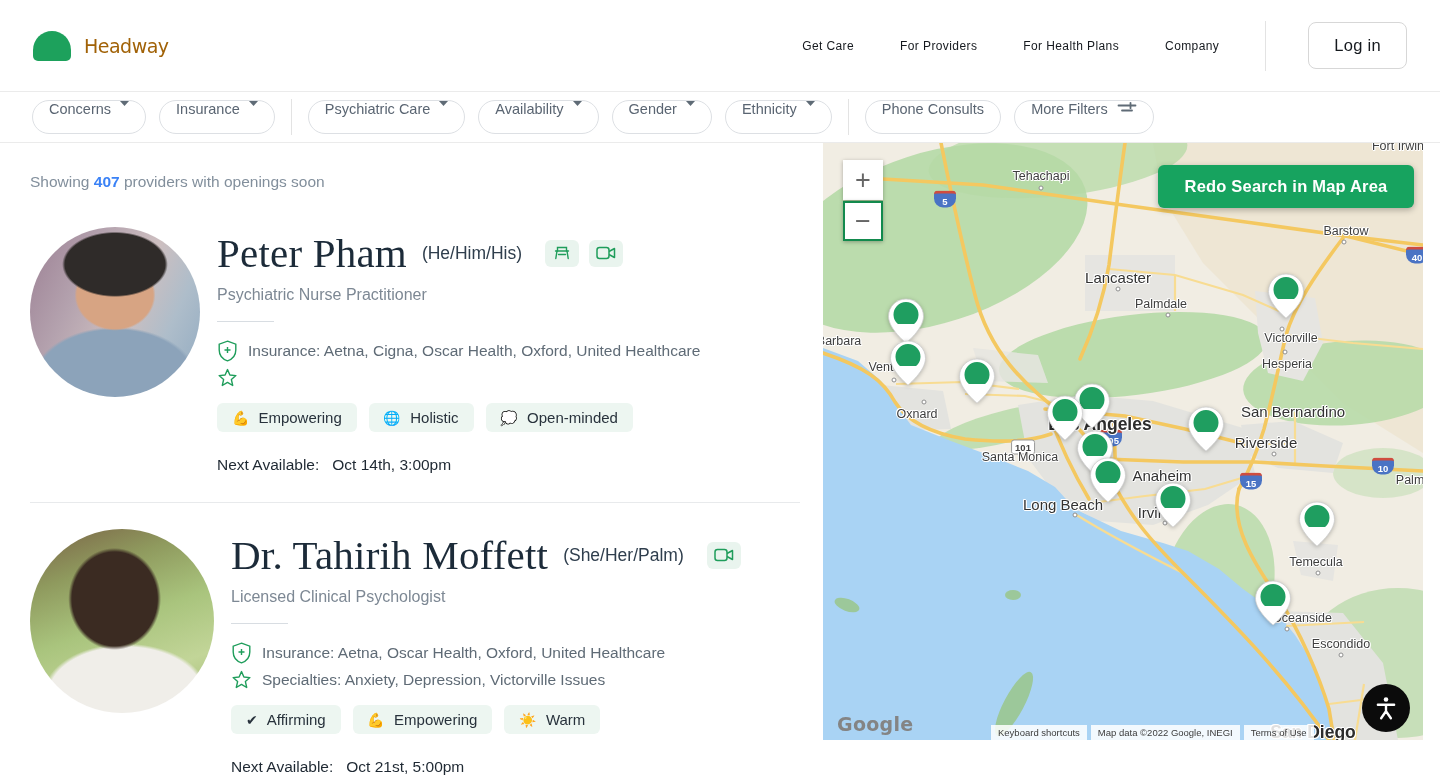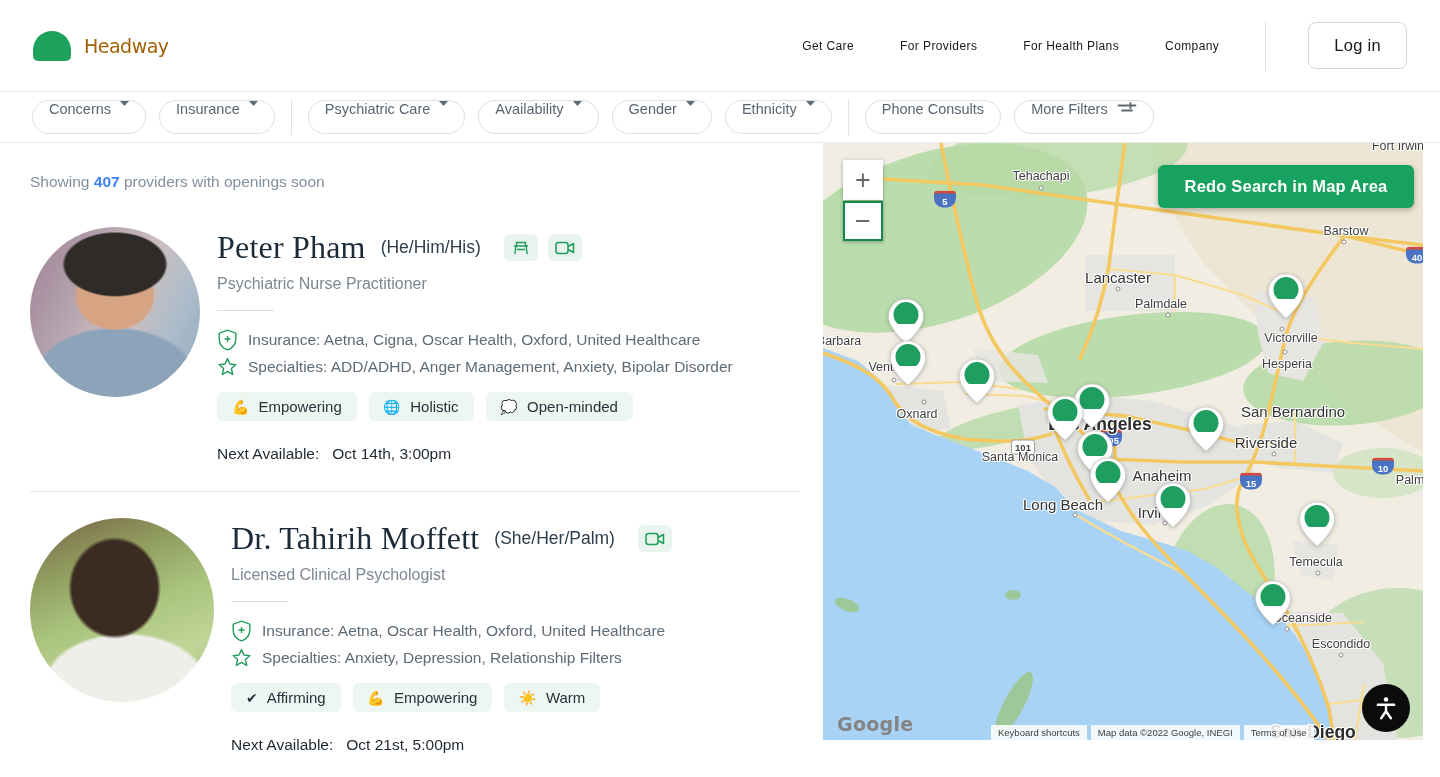--- a/index.html
+++ b/index.html
@@ -43,21 +43,21 @@
     radial-gradient(34% 30% at 50% 40%, #d7a483 0%, #d7a483 66%, rgba(215,164,131,0) 70%),
     radial-gradient(62% 40% at 50% 90%, #8ca3ba 0%, #8ca3ba 74%, rgba(140,163,186,0) 78%),
     linear-gradient(115deg,#9b7f93 0%,#b4a2ae 30%,#cdbfc0 55%,#aebdca 75%,#8fa9c0 100%);}
   .photo-p2{background:
     radial-gradient(40% 44% at 46% 38%, #3b2b22 0%, #3b2b22 58%, rgba(59,43,34,0) 63%),
     radial-gradient(26% 24% at 50% 36%, #b57e58 0%, #b57e58 64%, rgba(181,126,88,0) 68%),
     radial-gradient(58% 36% at 52% 90%, #f0eee9 0%, #f0eee9 72%, rgba(240,238,233,0) 77%),
     linear-gradient(160deg,#7a6246 0%,#8f9a5e 25%,#a9c47d 50%,#c2d598 75%,#9eb76e 100%);}
   .p-info{padding-top:2px;}
   .name-row{display:flex;align-items:center;gap:15px;}
-  .p-name{font-family:"Liberation Serif",serif;font-size:32px;color:#1c2b39;letter-spacing:.2px;}
+  .p-name{font-family:"Liberation Serif",serif;font-size:41px;color:#1c2b39;letter-spacing:.2px;}
   .p-pronouns{font-size:17.5px;color:#2f3e4d;}
   .badge-chip{width:34px;height:27px;background:var(--chip-bg);border-radius:6px;display:flex;
               align-items:center;justify-content:center;cursor:pointer;}
   .badges{display:flex;gap:10px;margin-left:8px;}
   .p-title{margin-top:9px;font-size:16px;color:#7d8894;}
   .short-divider{width:57px;border-top:1px solid #d8dde2;margin:17px 0 18px;}
   .info-row{display:flex;align-items:center;gap:10px;font-size:15.5px;color:#5f6b76;margin-top:6px;}
   .info-row .ic{display:flex;}
   .tags-row{display:flex;gap:12px;margin-top:15px;}
   .tag{display:inline-flex;align-items:center;gap:9px;height:29px;padding:0 15px;background:var(--tag-bg);
@@ -205,21 +205,20 @@
               </svg>
             </span>
             <span><span>Insurance:</span> <span>Aetna, Cigna, Oscar Health, Oxford, United Healthcare</span></span>
           </div>
           <div class="info-row">
             <span class="ic">
               <svg width="21" height="20" viewBox="0 0 21 20" fill="none" stroke="#1f9d5b" stroke-width="1.4" stroke-linejoin="round">
                 <path d="M10.5 1.6 L12.9 7 L18.9 7.6 L14.4 11.6 L15.7 17.5 L10.5 14.4 L5.3 17.5 L6.6 11.6 L2.1 7.6 L8.1 7 Z"></path>
               </svg>
             </span>
-            <span><span>Specialties:</span> <span>ADD/ADHD, Anger Management, Anxiety, Bipolar Disorder</span></span>
           </div>
           <div class="tags-row">
             <span class="tag">
                 <span class="em">💪</span>
                 <span>Empowering</span>
               </span>
             <span class="tag">
                 <span class="em">🌐</span>
                 <span>Holistic</span>
               </span>
@@ -259,21 +258,21 @@
               </svg>
             </span>
             <span><span>Insurance:</span> <span>Aetna, Oscar Health, Oxford, United Healthcare</span></span>
           </div>
           <div class="info-row">
             <span class="ic">
               <svg width="21" height="20" viewBox="0 0 21 20" fill="none" stroke="#1f9d5b" stroke-width="1.4" stroke-linejoin="round">
                 <path d="M10.5 1.6 L12.9 7 L18.9 7.6 L14.4 11.6 L15.7 17.5 L10.5 14.4 L5.3 17.5 L6.6 11.6 L2.1 7.6 L8.1 7 Z"></path>
               </svg>
             </span>
-            <span><span>Specialties:</span> <span>Anxiety, Depression, Relationship Filters</span></span>
+            <span><span>Specialties:</span> <span>Anxiety, Depression, Victorville Issues</span></span>
           </div>
           <div class="tags-row">
             <span class="tag">
                 <span class="em">✔</span>
                 <span>Affirming</span>
               </span>
             <span class="tag">
                 <span class="em">💪</span>
                 <span>Empowering</span>
               </span>

